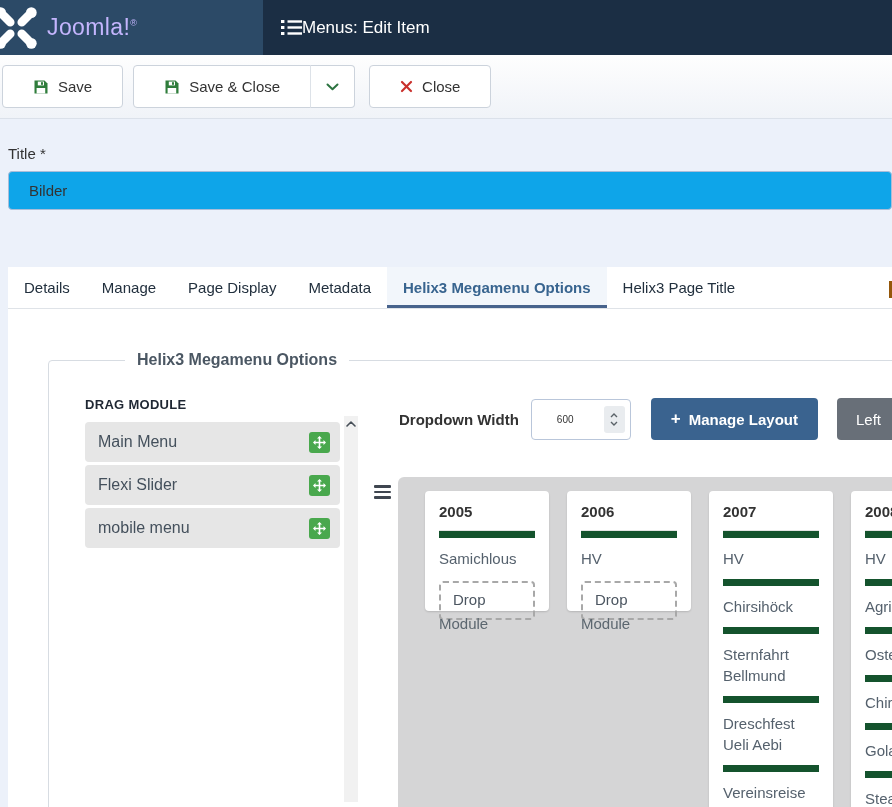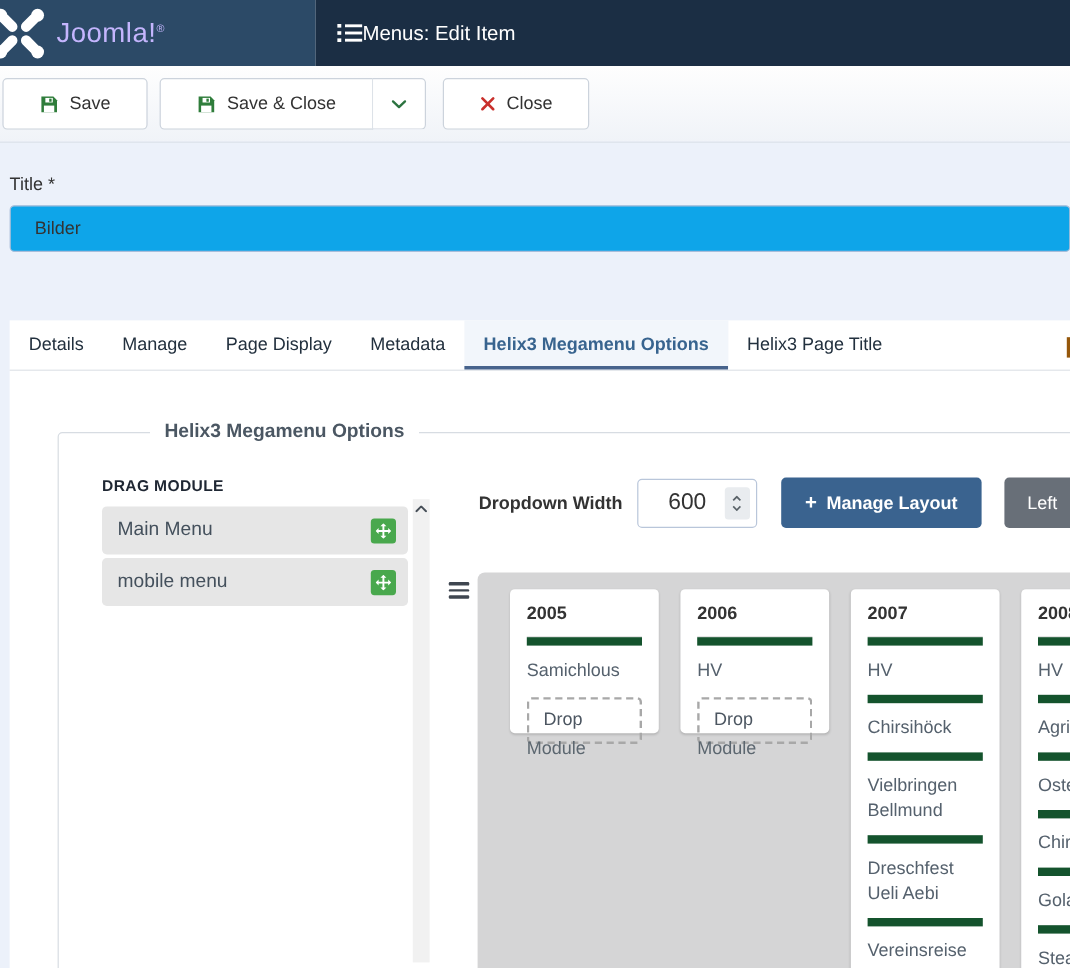--- a/index.html
+++ b/index.html
@@ -54,21 +54,21 @@
                align-items:center; justify-content:center; flex:none; cursor:grab; }
   .scrollbar { position:absolute; left:259px; top:19px; width:14px; height:386px; background:#f1f1f1;
                display:flex; justify-content:center; }
   .scrollbar svg { margin-top:5px; }
 
   
   .mm-main { flex:1; padding-left:16px; }
   .controls { display:flex; align-items:center; margin-left:25px; height:44px; }
   .dw-label { font-size:15px; font-weight:700; color:#333; margin-right:12px; }
   .dw-wrap { position:relative; width:100px; height:41px; }
-  .dw-input { width:100%; height:100%; border:1px solid #b9c6da; border-radius:4px; font-size:19px; color:#333;
+  .dw-input { width:100%; height:100%; border:1px solid #b9c6da; border-radius:4px; font-size:10px; color:#333;
               padding-left:25px; font-family:"Liberation Sans",sans-serif; }
   .spinner { position:absolute; right:6px; top:7px; width:21px; height:27px; background:#e9ecef; border-radius:3px;
              display:flex; flex-direction:column; align-items:center; justify-content:center; gap:3px; cursor:pointer; }
   .btn-manage { margin-left:20px; height:42px; background:#3a638f; border:none; border-radius:4px; color:#fff;
                 font-size:15px; font-weight:600; display:inline-flex; align-items:center; gap:8px; padding:0 20px; cursor:pointer;
                 font-family:"Liberation Sans",sans-serif; }
   .btn-manage .plus { font-size:17px; font-weight:700; }
   .btn-left { margin-left:19px; height:42px; width:63px; background:#686f78; border:none; border-radius:4px;
               color:#fff; font-size:15px; cursor:pointer; font-family:"Liberation Sans",sans-serif; }
 
@@ -181,20 +181,28 @@
 
           <div class="chip">
             <span class="chip-label">Main Menu</span>
             <span class="chip-move">
               <svg width="13" height="13" viewBox="0 0 13 13">
                 <path d="M6.5 0 L9 2.5 H7.3 V5.7 H10.5 V4 L13 6.5 L10.5 9 V7.3 H7.3 V10.5 H9 L6.5 13 L4 10.5 H5.7 V7.3 H2.5 V9 L0 6.5 L2.5 4 V5.7 H5.7 V2.5 H4 Z" fill="#fff"></path>
               </svg>
             </span>
           </div>
           <div class="chip">
+            <span class="chip-label">Flexi Slider</span>
+            <span class="chip-move">
+              <svg width="13" height="13" viewBox="0 0 13 13">
+                <path d="M6.5 0 L9 2.5 H7.3 V5.7 H10.5 V4 L13 6.5 L10.5 9 V7.3 H7.3 V10.5 H9 L6.5 13 L4 10.5 H5.7 V7.3 H2.5 V9 L0 6.5 L2.5 4 V5.7 H5.7 V2.5 H4 Z" fill="#fff"></path>
+              </svg>
+            </span>
+          </div>
+          <div class="chip">
             <span class="chip-label">mobile menu</span>
             <span class="chip-move">
               <svg width="13" height="13" viewBox="0 0 13 13">
                 <path d="M6.5 0 L9 2.5 H7.3 V5.7 H10.5 V4 L13 6.5 L10.5 9 V7.3 H7.3 V10.5 H9 L6.5 13 L4 10.5 H5.7 V7.3 H2.5 V9 L0 6.5 L2.5 4 V5.7 H5.7 V2.5 H4 Z" fill="#fff"></path>
               </svg>
             </span>
           </div>
 
           <div class="scrollbar">
             <svg width="10" height="6" viewBox="0 0 10 6" fill="none">
@@ -243,21 +251,21 @@
                 <div class="col-title">2006</div>
                 <div class="col-item">HV</div>
                 <div class="drop-zone">Drop</div>
                 <div class="drop-overflow">Module</div>
               </div>
 
               <div class="col-card">
                 <div class="col-title">2007</div>
                 <div class="col-item">HV</div>
                 <div class="col-item">Chirsihöck</div>
-                <div class="col-item">Vielbringen Bellmund</div>
+                <div class="col-item">Sternfahrt Bellmund</div>
                 <div class="col-item">Dreschfest Ueli Aebi</div>
                 <div class="col-item">Vereinsreise</div>
                 <div class="col-item">Vielbringen</div>
               </div>
 
               <div class="col-card">
                 <div class="col-title">2008</div>
                 <div class="col-item">HV</div>
                 <div class="col-item">Agrim</div>
                 <div class="col-item">Oster</div>

